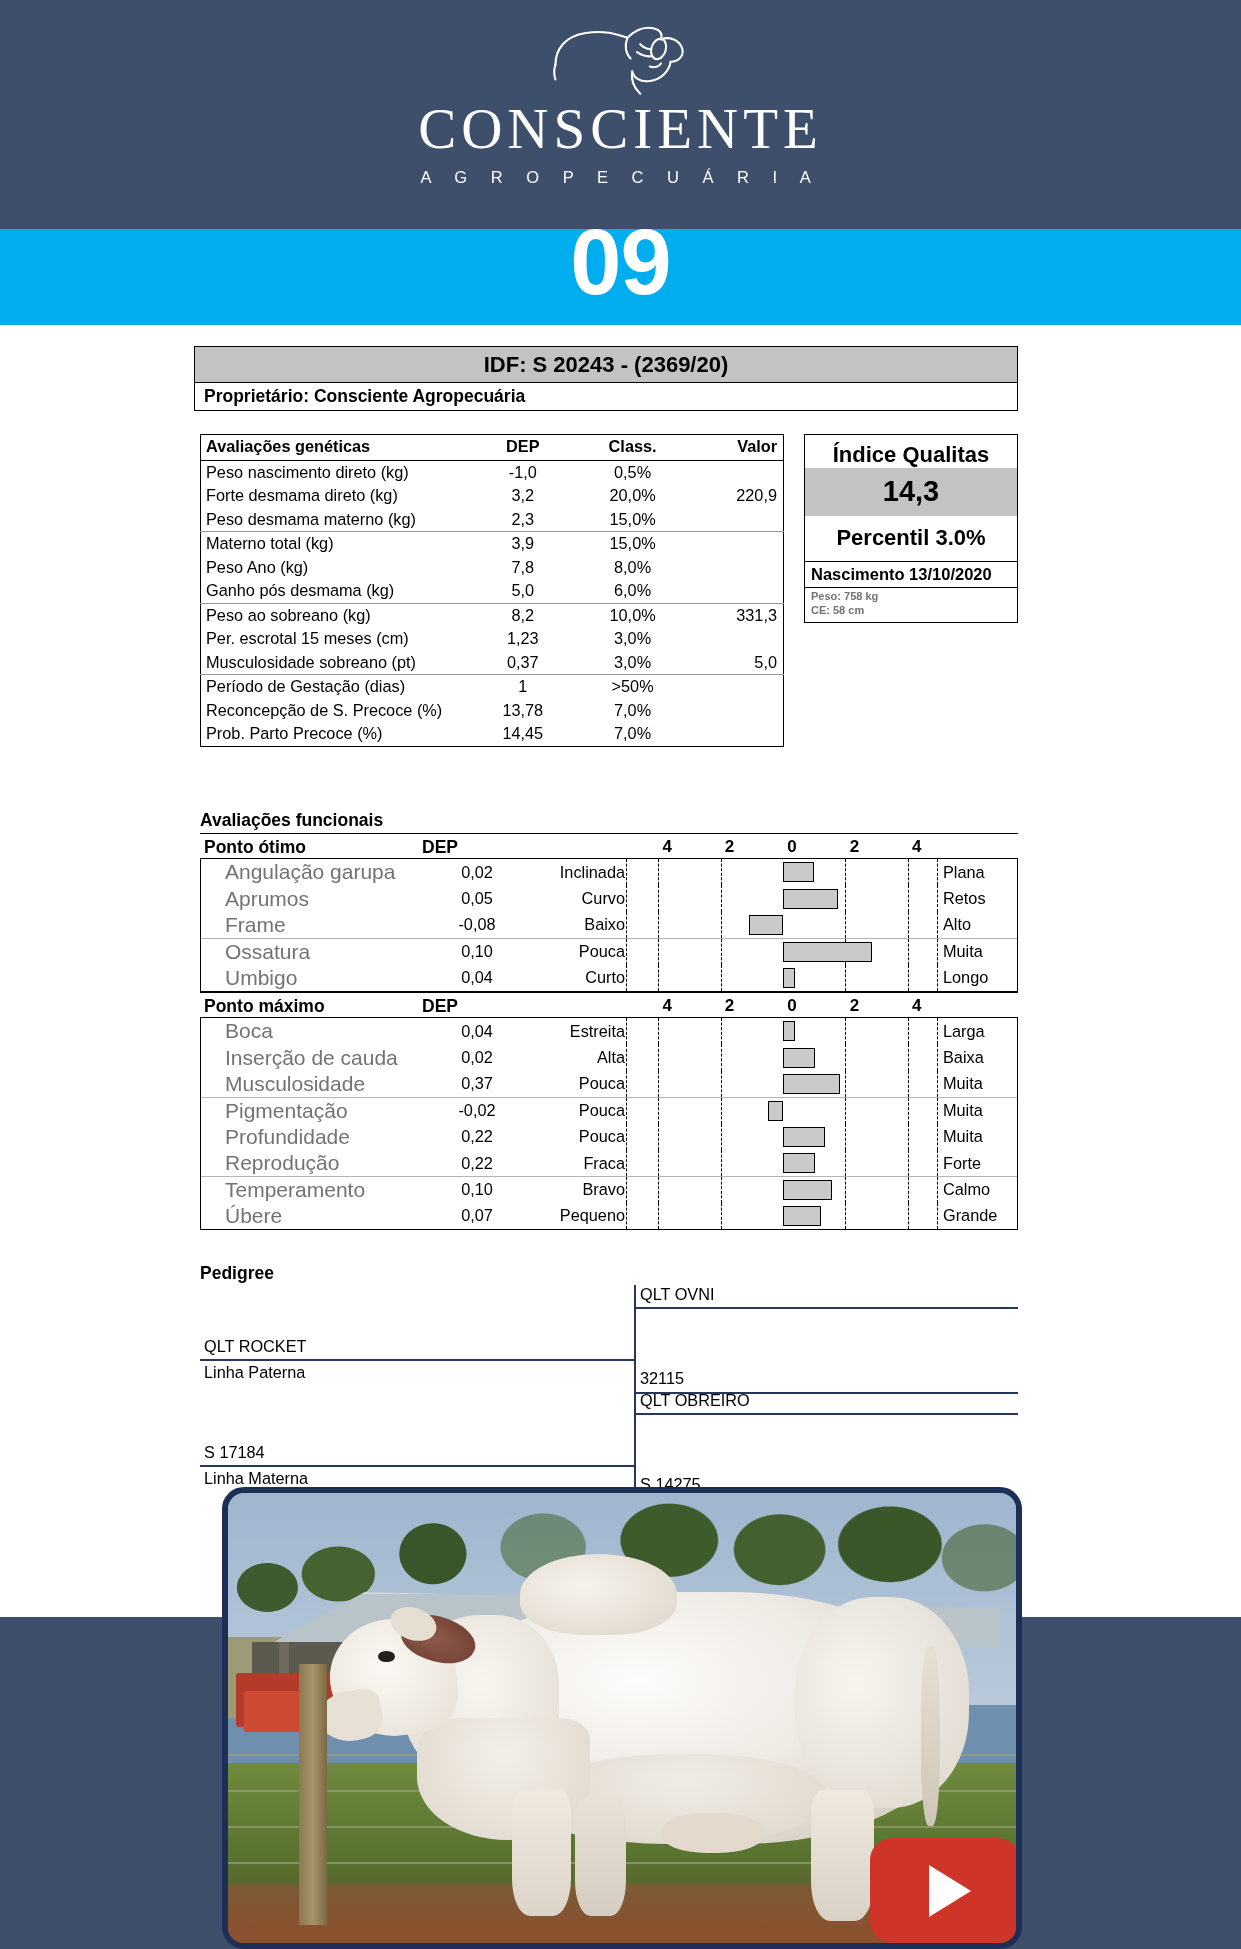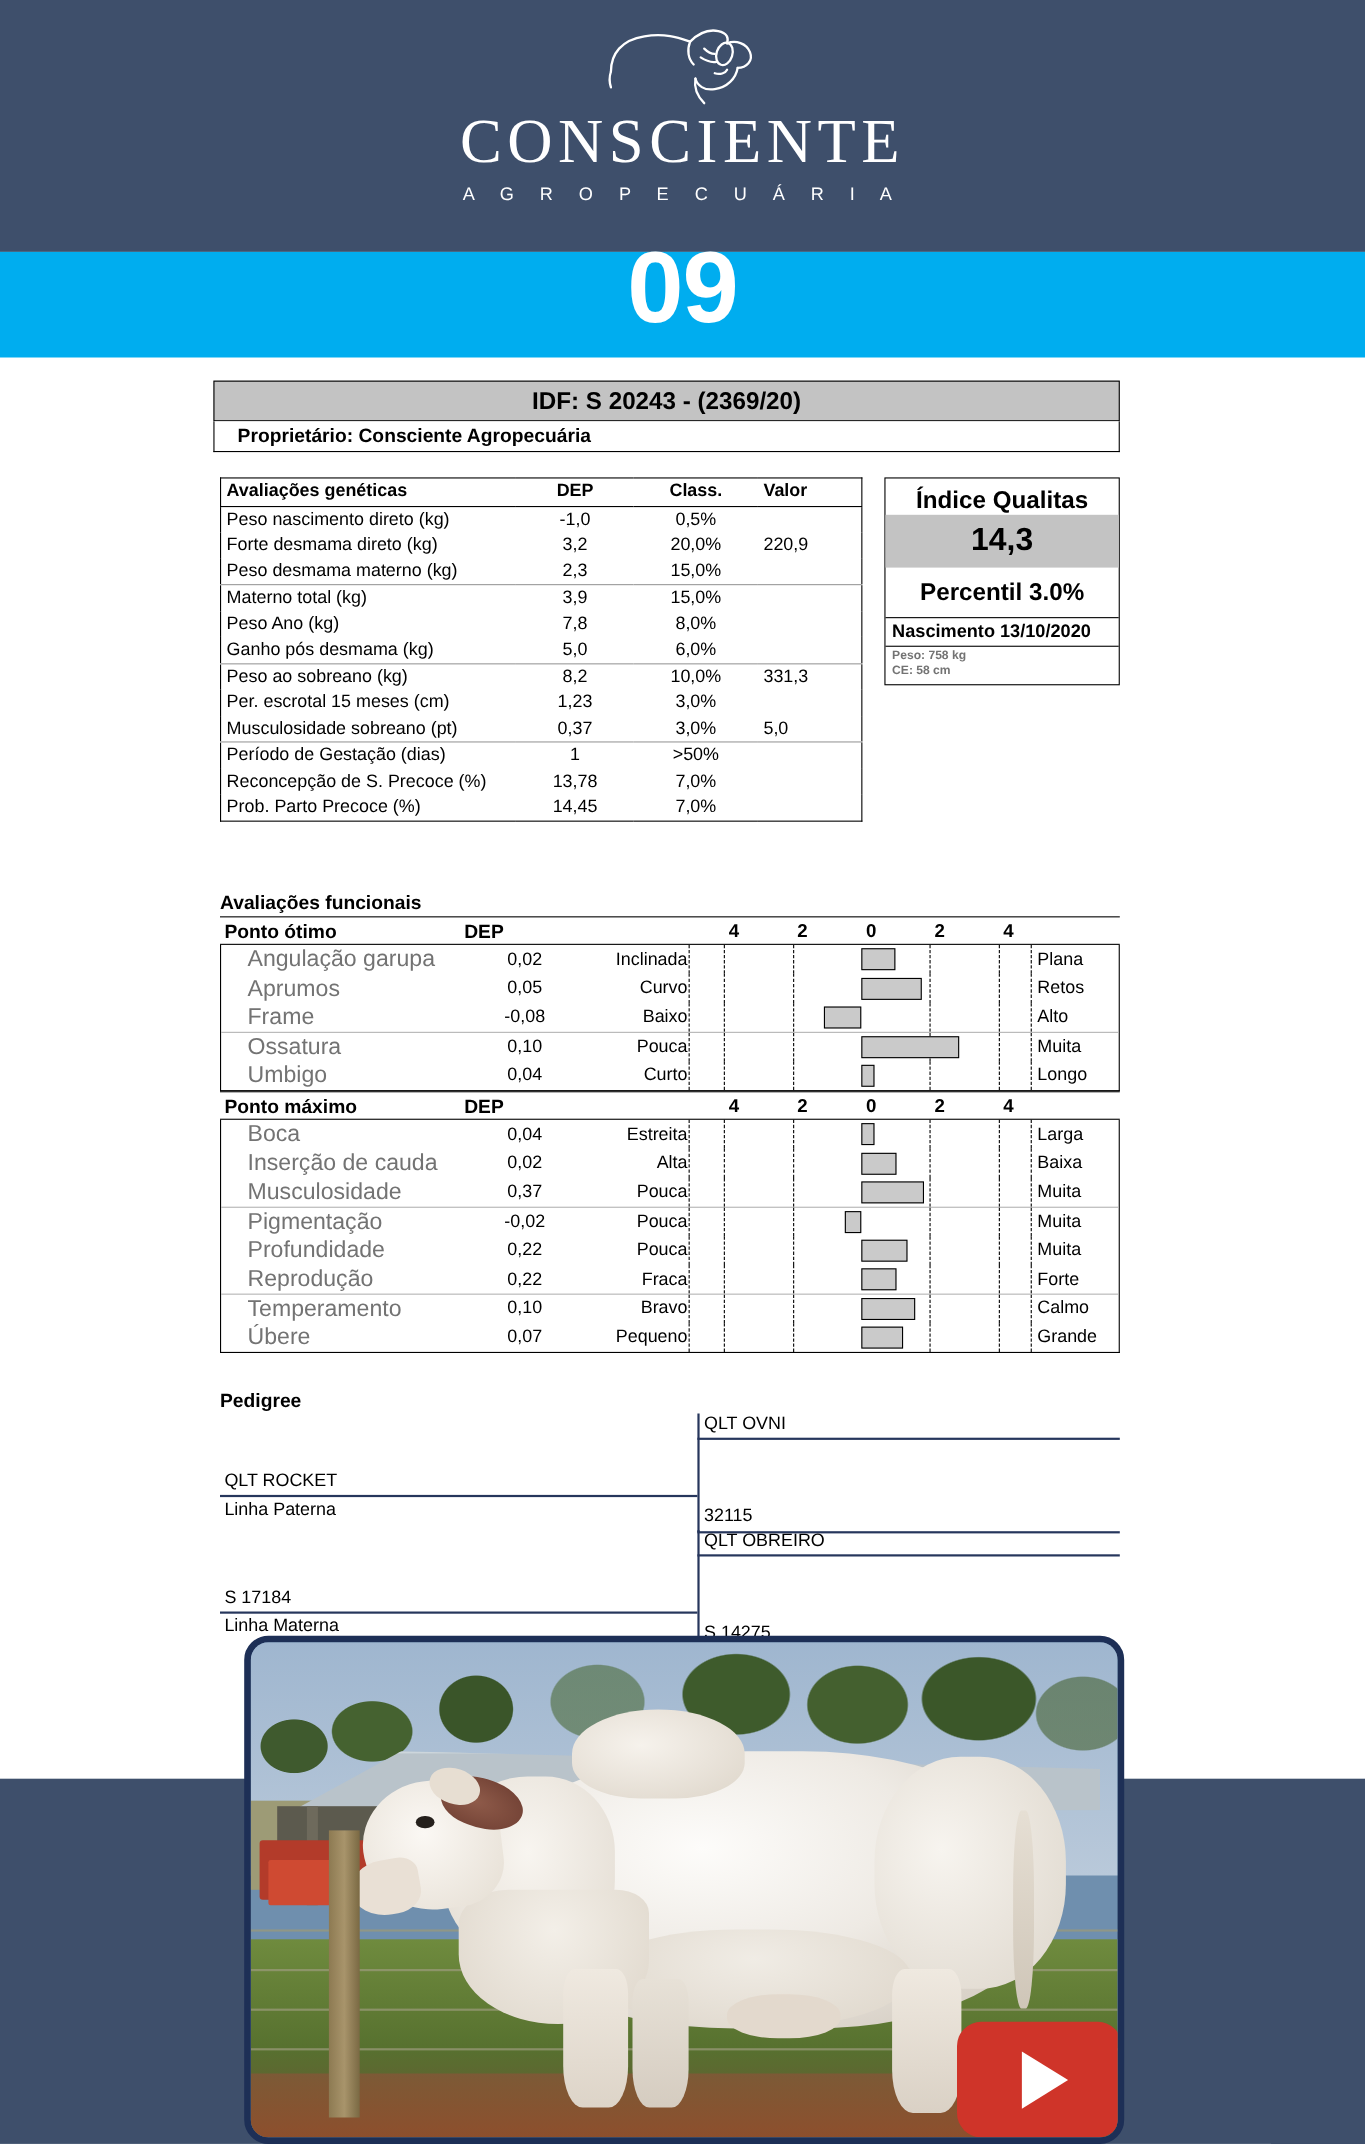--- a/index.html
+++ b/index.html
@@ -43,42 +43,42 @@
   
   .idf-bar{
     position:absolute; left:194px; top:346px; width:824px; height:37px;
     background:#c3c3c3; border:1.6px solid #000;
     display:flex; align-items:center; justify-content:center;
     font-size:22px; font-weight:bold; color:#000;
   }
   .owner-bar{
     position:absolute; left:194px; top:383px; width:824px; height:28px;
     background:#fff; border:1.6px solid #000; border-top:none;
-    display:flex; align-items:center; padding-left:21px;
+    display:flex; align-items:center; padding-left:9px;
     font-size:17.5px; font-weight:bold; color:#000;
   }
 
   
   .gen-table{
     position:absolute; left:200px; top:434px; width:584px;
     border:1.4px solid #000; border-collapse:collapse;
     font-size:16.3px; background:#fff;
   }
   .gen-table th, .gen-table td{
     padding:1px 5px; line-height:1.32; color:#000;
     border:none;
   }
   .gen-table thead th{
     font-weight:bold; border-bottom:1.4px solid #000;
     padding-bottom:2px;
   }
   .gen-table th.c-trait, .gen-table td.c-trait{ text-align:left; width:262px;}
   .gen-table th.c-dep, .gen-table td.c-dep{ text-align:center; width:104px;}
   .gen-table th.c-class, .gen-table td.c-class{ text-align:center; width:110px;}
-  .gen-table th.c-valor, .gen-table td.c-valor{ text-align:left; width:92px; padding-right:6px;}
+  .gen-table th.c-valor, .gen-table td.c-valor{ text-align:right; width:92px; padding-right:6px;}
   tr.grp-sep td{ border-top:1.2px solid #9a9a9a; }
 
   
   .qbox{
     position:absolute; left:804px; top:434px; width:214px;
     border:1.6px solid #000; background:#fff;
   }
   .q-title{
     text-align:center; font-size:22px; font-weight:bold;
     padding:7px 0 0; color:#000;

